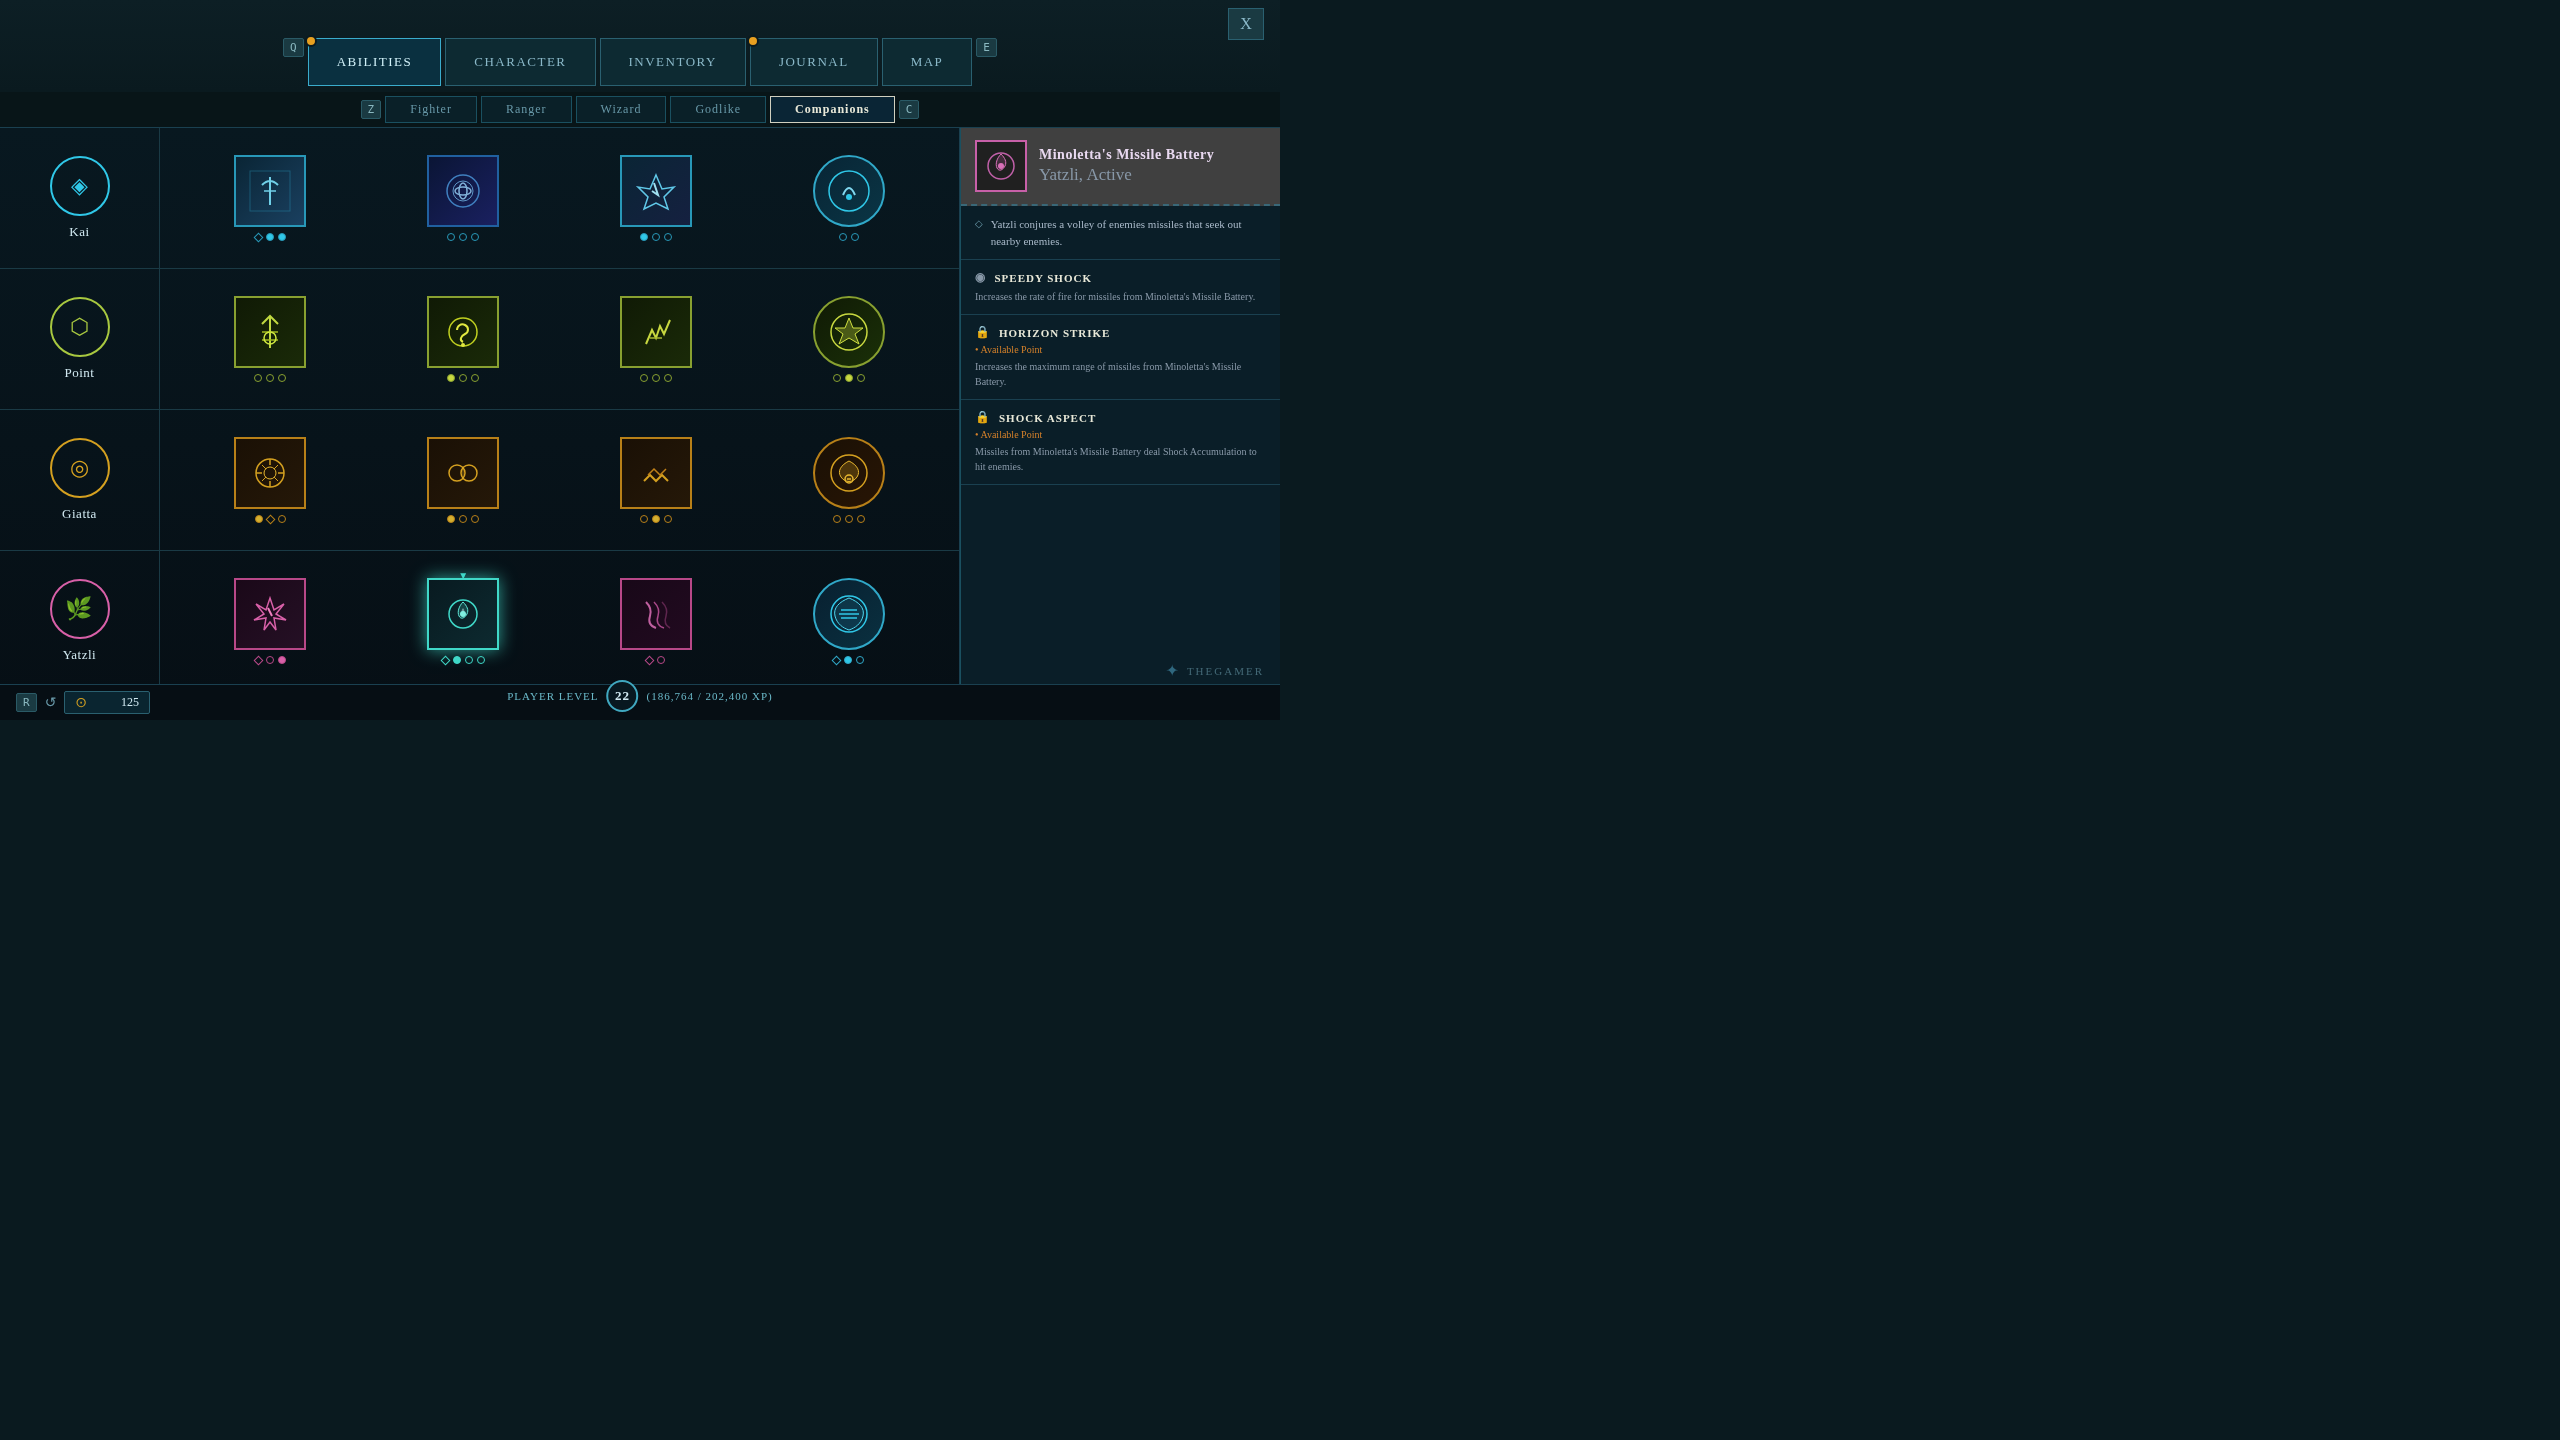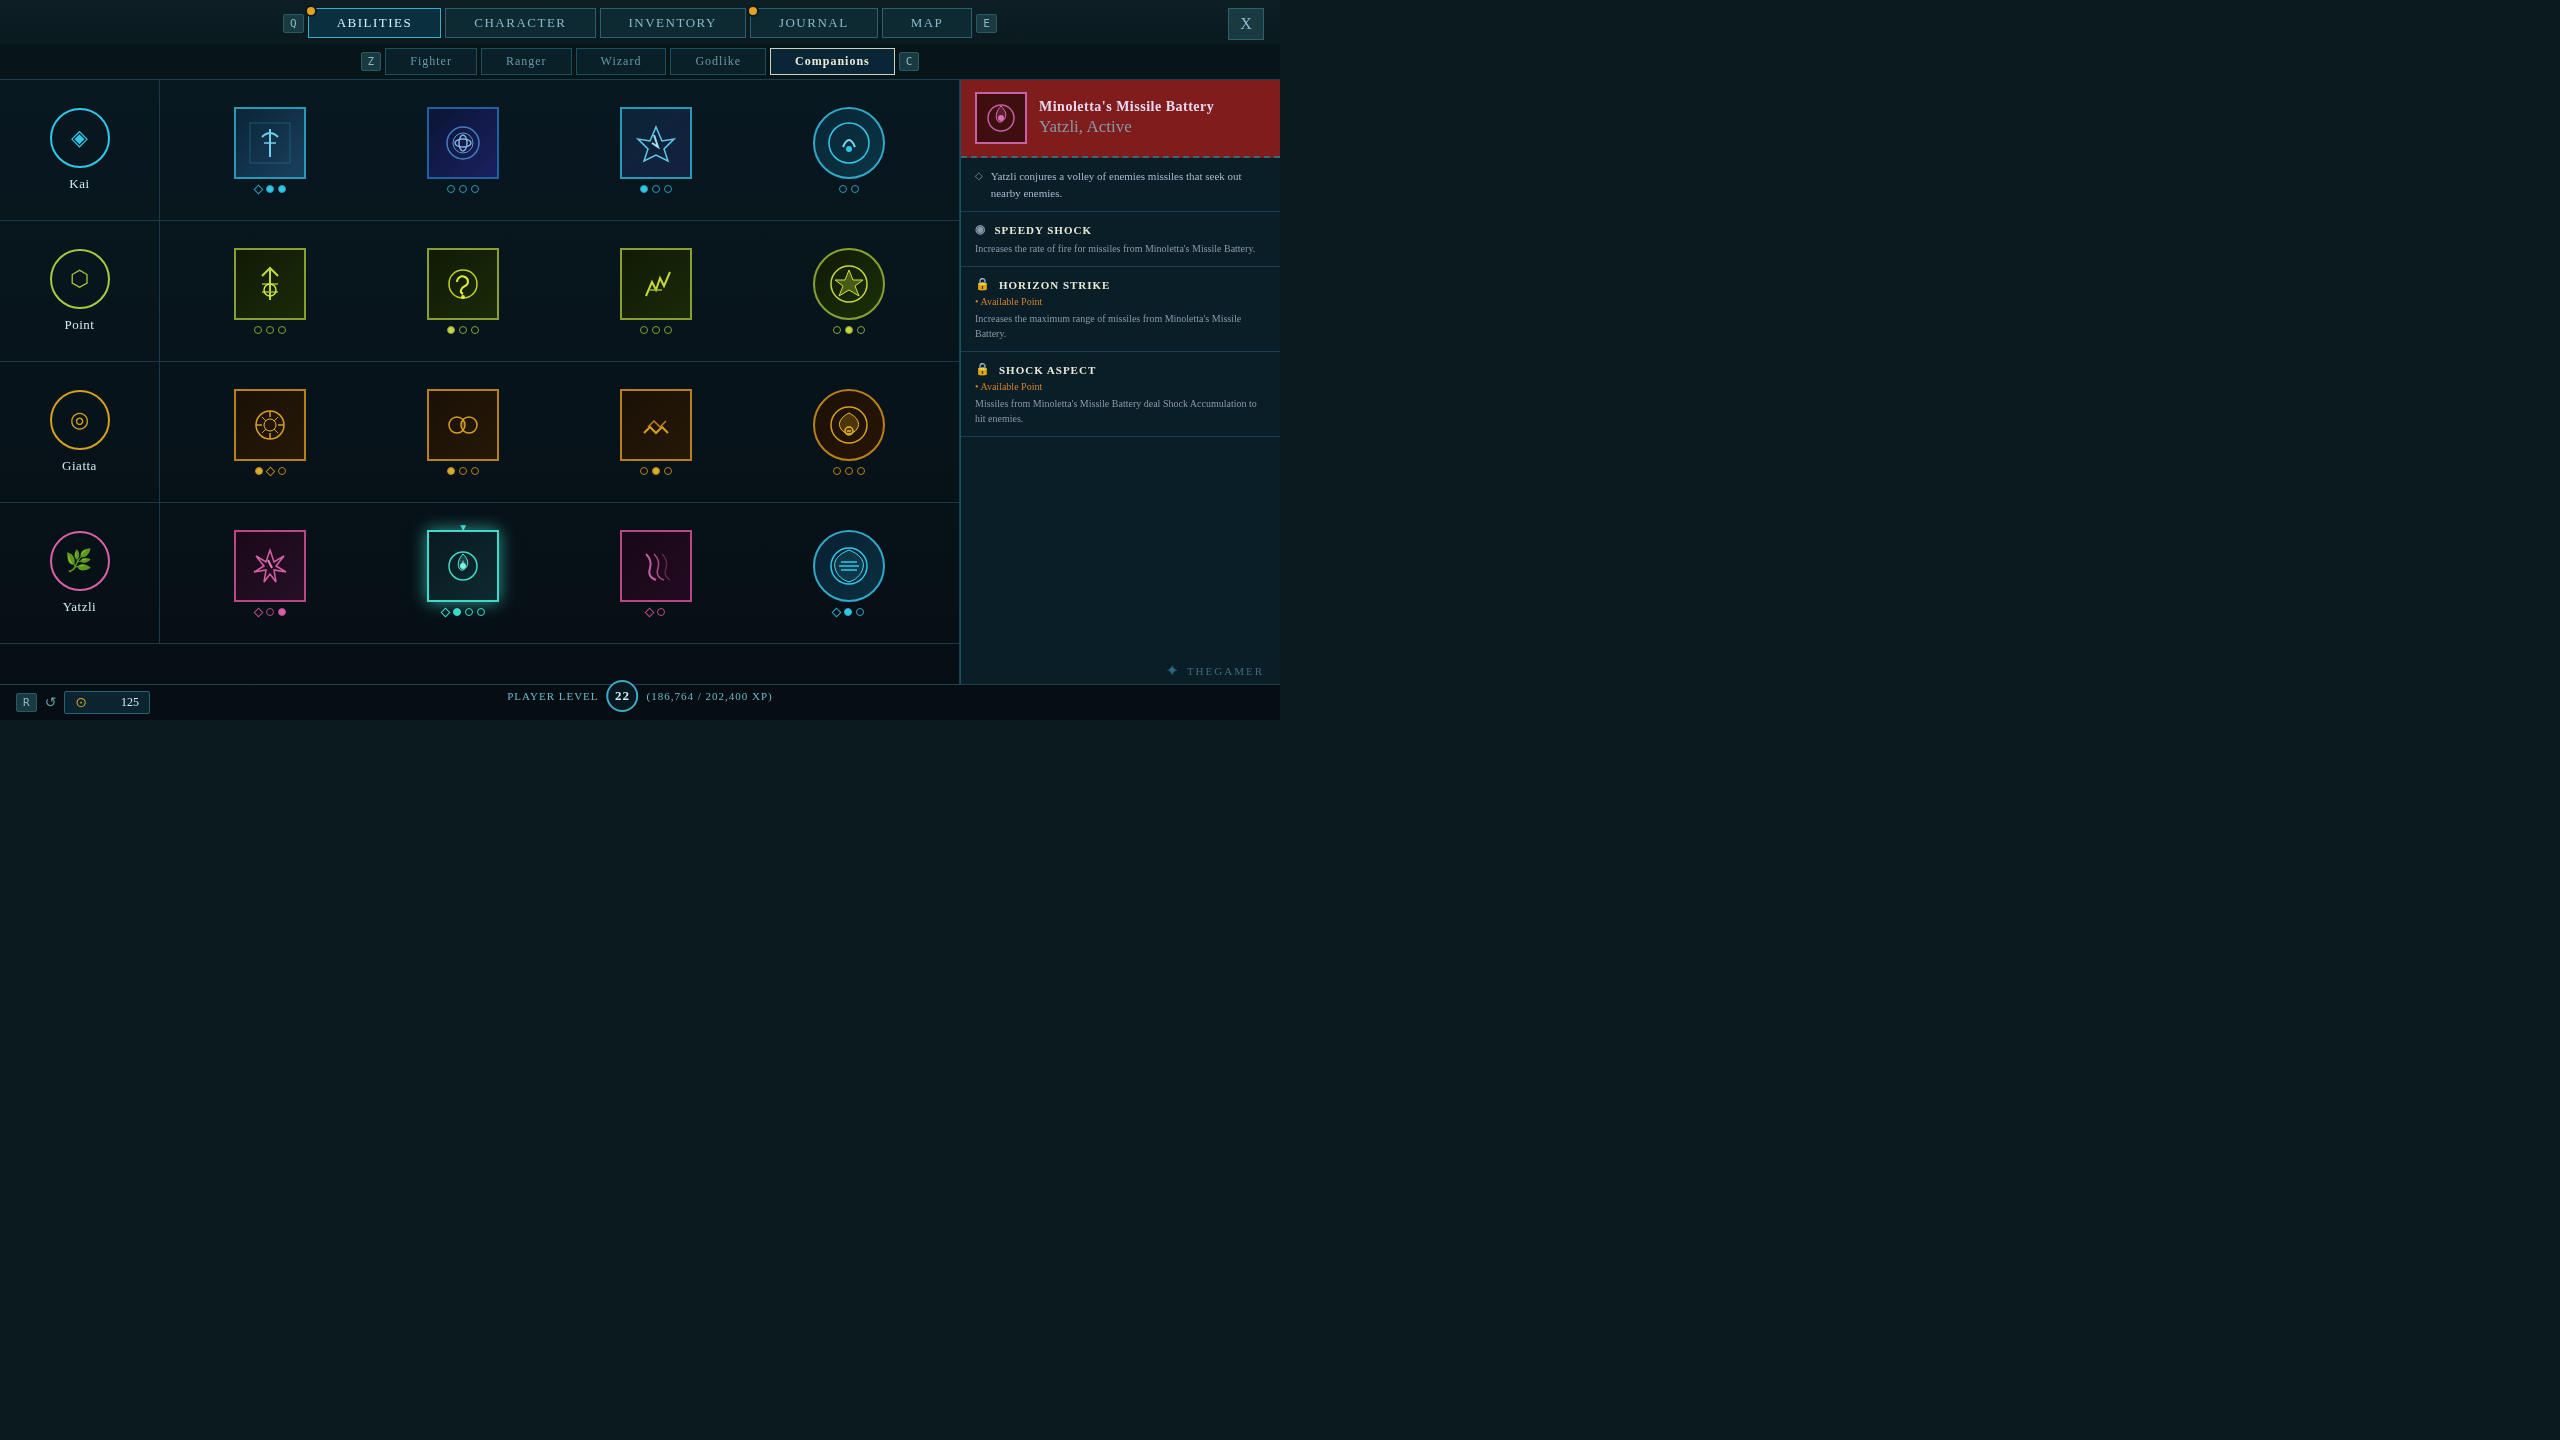--- a/index.html
+++ b/index.html
@@ -32,24 +32,25 @@
       border-radius: 2px;
       font-family: monospace;
     }
 
     .nav-tab {
       background: #0d2a32;
       border: 1px solid #2a6070;
       color: #8ab8c8;
       font-size: 13px;
       letter-spacing: 1.5px;
-      padding: 6px 28px;
+      padding: 15px 28px;
       cursor: pointer;
       position: relative;
       text-transform: uppercase;
+      margin-top: 30px;
     }
 
     .nav-tab.active {
       background: #0a3040;
       border: 1px solid #3aaccc;
       color: #d0f0f8;
     }
 
     .nav-tab .notif-dot {
       position: absolute;
@@ -303,21 +304,21 @@
       padding: 0;
       overflow-y: auto;
     }
 
     .detail-header {
       display: flex;
       align-items: center;
       gap: 12px;
       padding: 12px 14px;
       border-bottom: 2px dashed #3a6878;
-      background: #7f1d1d;
+      background: #404040;
     }
 
     .detail-ability-icon {
       width: 52px;
       height: 52px;
       border: 2px solid #c860a8;
       display: flex;
       align-items: center;
       justify-content: center;
       font-size: 22px;

